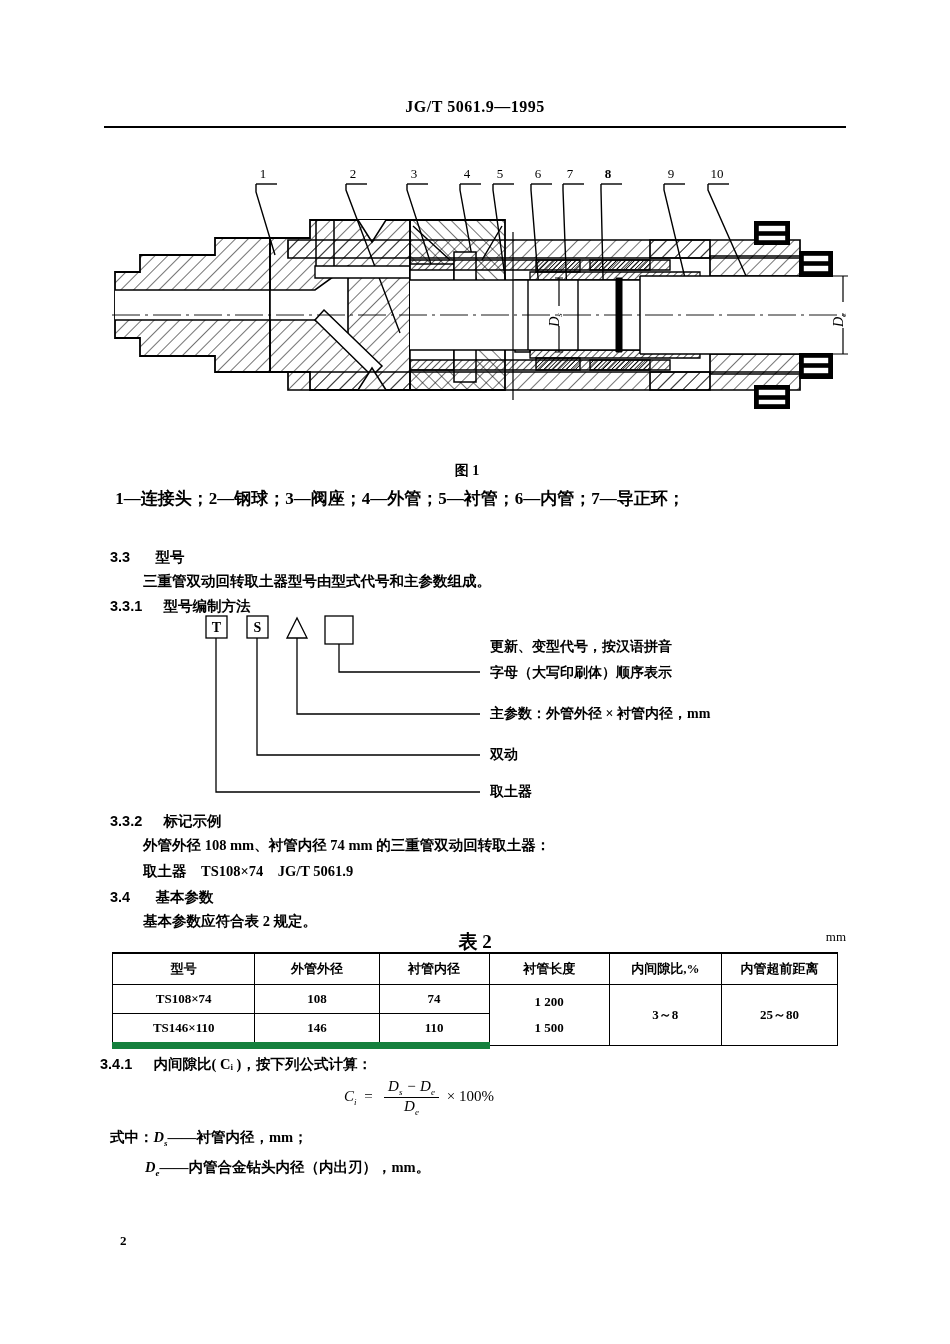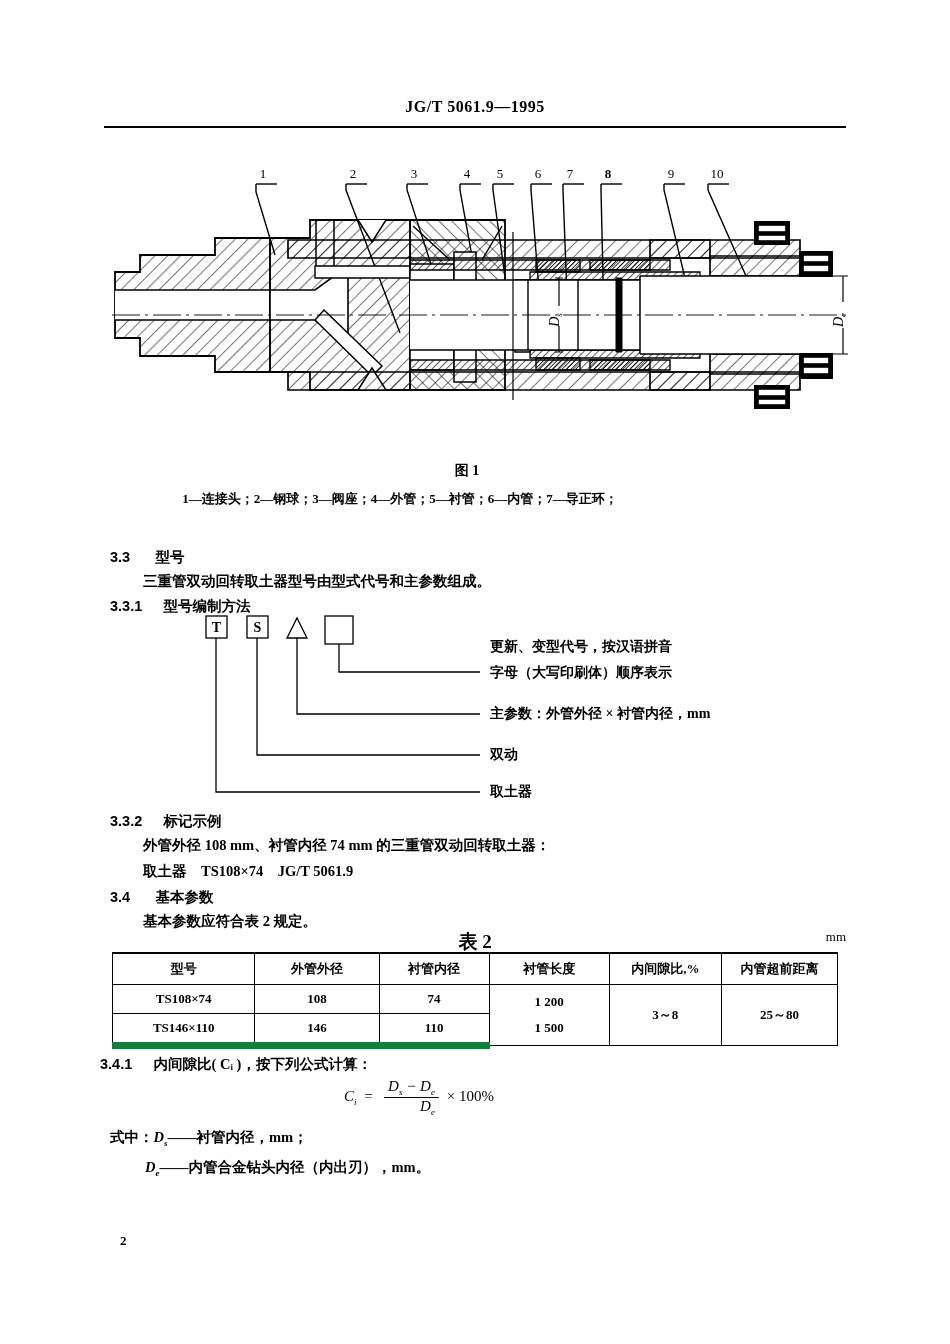--- a/index.html
+++ b/index.html
@@ -56,21 +56,21 @@
     text-align: center;
     font-size: 14px;
     font-weight: bold;
     font-family: "Liberation Serif", "DejaVu Serif", serif;
   }
   .fig-legend {
     position: absolute;
     left: 0; top: 488px;
     width: 800px;
     text-align: center;
-    font-size: 13px;
+    font-size: 17px;
     font-weight: bold;
     line-height: 21px;
     font-family: "Liberation Serif", "DejaVu Serif", serif;
   }
 
   
   .clause {
     position: absolute;
     font-size: 14.5px;
     font-weight: bold;
@@ -145,21 +145,21 @@
     font-size: 15px;
     font-family: "Liberation Serif", "DejaVu Serif", serif;
   }
   .frac {
     display: inline-block;
     vertical-align: middle;
     text-align: center;
     margin: 0 4px;
   }
   .frac .n { display: block; padding: 0 4px; border-bottom: 1px solid #000; }
-  .frac .d { display: block; padding: 0 4px; text-align: right; }
+  .frac .d { display: block; padding: 0 4px; }
   .ital { font-style: italic; }
   sub.small { font-size: 9px; }
 
   .pagenum {
     position: absolute;
     left: 120px; top: 1233px;
     font-size: 13px;
     font-weight: bold;
     font-family: "Liberation Serif", serif;
   }

